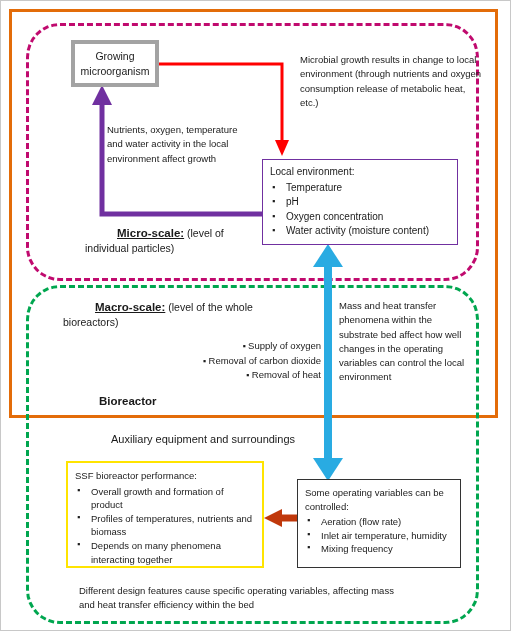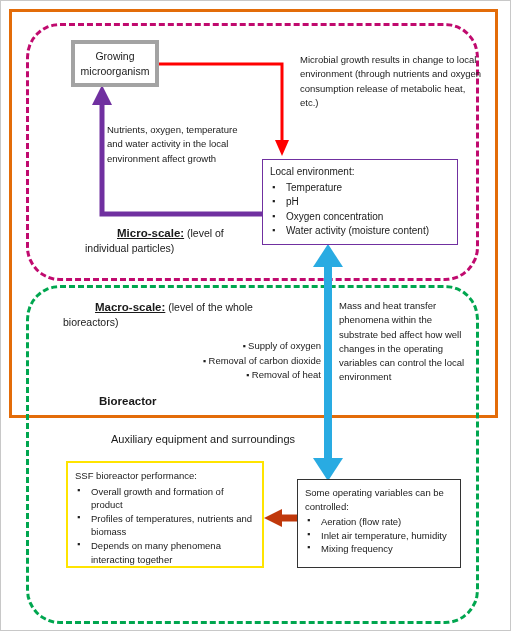--- a/index.html
+++ b/index.html
@@ -217,14 +217,15 @@
   </div>
 
   <div class="abs" id="supply-removal-list">
     <div>Supply of oxygen</div>
     <div>Removal of carbon dioxide</div>
     <div>Removal of heat</div>
   </div>
 
   <div class="abs" id="bioreactor-label">Bioreactor</div>
   <div class="abs" id="auxiliary-label">Auxiliary equipment and surroundings</div>
+  <div class="abs textblock" id="design-features-note">Different design features cause specific operating variables, affecting mass and heat transfer efficiency within the bed</div>
 
 </div>
 
 </body></html>

